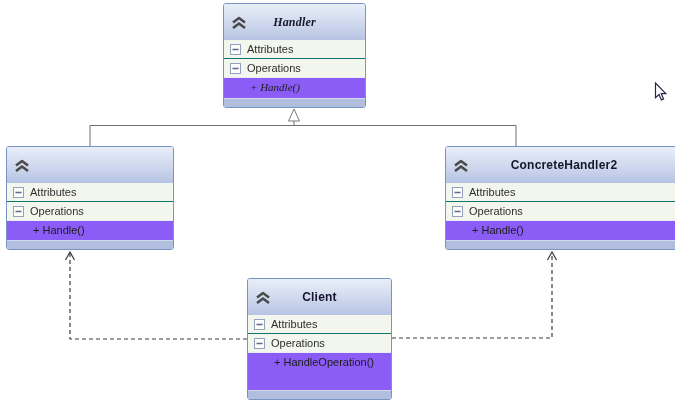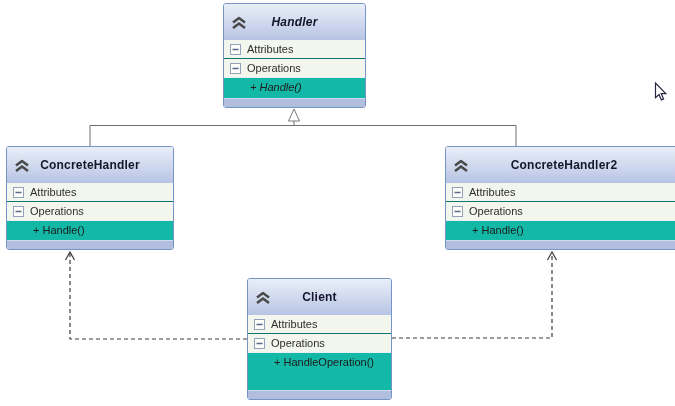--- a/index.html
+++ b/index.html
@@ -16,28 +16,28 @@
   .hdr{
     position:relative;height:36px;min-height:36px;
     background:linear-gradient(to bottom,#e9eef9 0%,#d3dcef 45%,#b7c3e3 100%);
     display:flex;align-items:center;
   }
   .chev{position:absolute;left:7px;top:50%;transform:translateY(-50%);width:16px;height:13px;display:block;}
   .title{
     position:absolute;left:0;right:0;text-align:center;
     font-size:12px;font-weight:bold;color:#15172e;letter-spacing:0.2px;
   }
-  .abstract{font-style:italic;}
+  .abstract{font-style:italic;font-family:Liberation Serif, serif;}
   .sec{
     height:18px;min-height:18px;background:#f3f6ec;border-top:1px solid #0f766e;
     display:flex;align-items:center;gap:6px;padding:0 0 0 6px;
     font-size:11px;color:#2e2e2e;
   }
   .minus{width:11px;height:11px;display:block;flex:none;}
-  .methods{flex:1;background:#14b8a6;border-top:1px solid #e9eef5;padding-top:2px;}
+  .methods{flex:1;background:#8b5cf6;border-top:1px solid #e9eef5;padding-top:2px;}
   .method{padding:1px 0 2px 26px;font-size:11px;color:#1c1c1c;white-space:nowrap;}
   .foot{height:8px;min-height:8px;background:#b2bedd;border-top:1px solid #d2dbee;}
   .cursor{position:absolute;z-index:3;}
 </style>
 </head>
 <body>
 
 <div class="canvas">
 
   <svg class="wires" width="675" height="406">
@@ -94,21 +94,20 @@
   </div>
 
   <div class="cls" style="left:6px;top:146px;width:168px;height:104px;">
     <div class="hdr">
       <span class="chev">
         <svg width="16" height="13" viewBox="0 0 16 13">
           <polyline points="2,6 8,1.5 14,6" fill="none" stroke="#4a4a4a" stroke-width="2.6"></polyline>
           <polyline points="2,11.5 8,7 14,11.5" fill="none" stroke="#4a4a4a" stroke-width="2.6"></polyline>
         </svg>
       </span>
-      <span class="title">ConcreteHandler</span>
     </div>
     <div class="sec" style="border-top:none;">
       <span class="minus">
         <svg width="11" height="11" viewBox="0 0 11 11">
           <rect x="0.5" y="0.5" width="10" height="10" fill="#fdfdfa" stroke="#93a1bd"></rect>
           <line x1="2.5" y1="5.5" x2="8.5" y2="5.5" stroke="#5b6b8c" stroke-width="1.4"></line>
         </svg>
       </span>
       <span>Attributes</span>
     </div>

